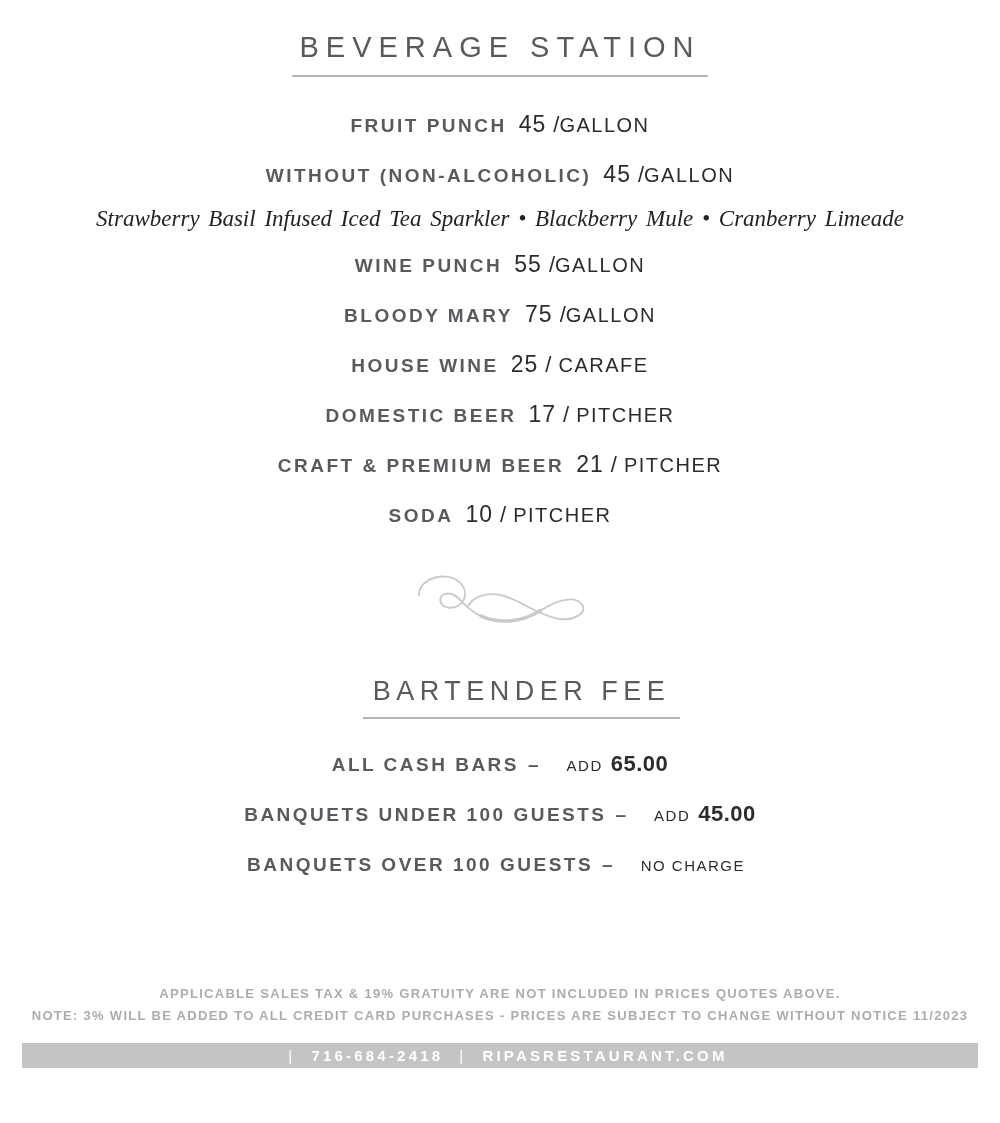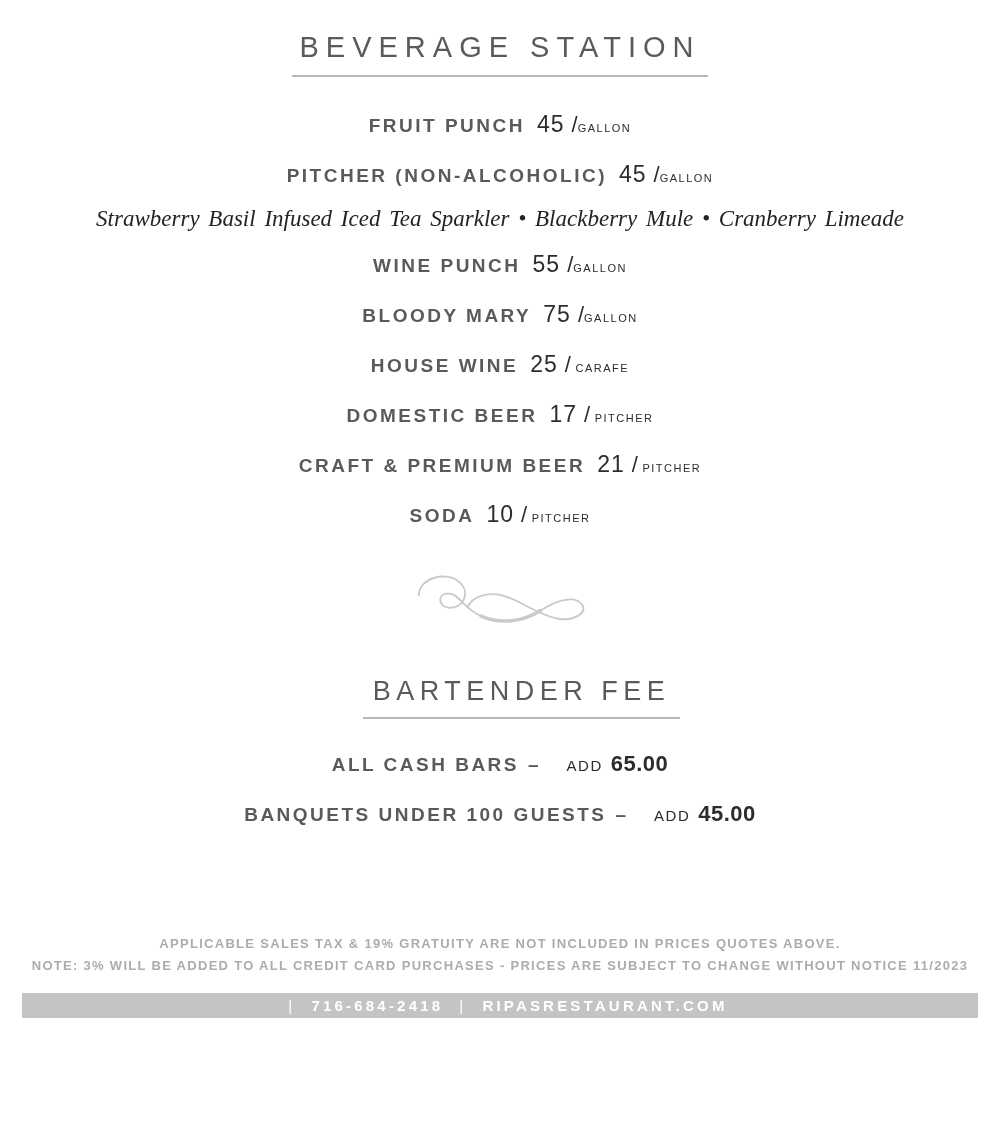--- a/index.html
+++ b/index.html
@@ -30,21 +30,21 @@
 
   
   .menu-rows{margin-top:22px;}
   .fee-rows{margin-top:20px;}
   .row{line-height:50px;height:50px;text-align:center;white-space:nowrap;}
   .item-name{
     font-size:19px;font-weight:600;letter-spacing:2.5px;color:var(--item);
   }
   .price{font-size:23px;font-weight:400;color:var(--price);margin-left:12px;letter-spacing:1px;}
   .slash{font-size:22px;font-weight:400;color:var(--price);margin-left:7px;}
-  .unit{font-size:11px;font-weight:400;letter-spacing:1.5px;color:var(--price);}
+  .unit{font-size:20px;font-weight:400;letter-spacing:1.5px;color:var(--price);}
   .flavors{
     height:40px;line-height:40px;text-align:center;
     font-family:"Liberation Serif",serif;font-style:italic;
     font-size:23px;color:var(--flavors);word-spacing:3px;white-space:nowrap;
   }
 
   
   .dash{font-size:19px;font-weight:600;color:var(--item);margin-left:9px;letter-spacing:1px;}
   .qualifier{font-size:15px;font-weight:500;letter-spacing:1.5px;color:var(--price);margin-left:27px;}
   .amount{font-size:22px;font-weight:700;color:var(--price);margin-left:8px;letter-spacing:0.5px;}
@@ -75,21 +75,21 @@
 
 <div class="page">
 
   <header class="section-head first">
     <h1 class="section-title">BEVERAGE STATION</h1>
   </header>
 
   <div class="menu-rows">
     <div class="row"><span class="item-name">FRUIT PUNCH</span><span class="price">45</span><span class="slash">/</span><span class="unit">GALLON</span></div>
 
-    <div class="row"><span class="item-name">PITCHER (NON-ALCOHOLIC)</span><span class="price">45</span><span class="slash">/</span><span class="unit">GALLON</span></div>
+    <div class="row"><span class="item-name">WITHOUT (NON-ALCOHOLIC)</span><span class="price">45</span><span class="slash">/</span><span class="unit">GALLON</span></div>
     <div class="flavors">Strawberry Basil Infused Iced Tea Sparkler • Blackberry Mule • Cranberry Limeade</div>
 
     <div class="row"><span class="item-name">WINE PUNCH</span><span class="price">55</span><span class="slash">/</span><span class="unit">GALLON</span></div>
 
 
     <div class="row"><span class="item-name">BLOODY MARY</span><span class="price">75</span><span class="slash">/</span><span class="unit">GALLON</span></div>
 
     <div class="row"><span class="item-name">HOUSE WINE</span><span class="price">25</span><span class="slash">/</span><span class="unit"> CARAFE</span></div>
 
     <div class="row"><span class="item-name">DOMESTIC BEER</span><span class="price">17</span><span class="slash">/</span><span class="unit"> PITCHER</span></div>
@@ -108,20 +108,21 @@
 
   <header class="section-head second">
     <h2 class="section-title">BARTENDER FEE</h2>
   </header>
 
   <div class="fee-rows">
     <div class="row"><span class="item-name">ALL CASH BARS</span><span class="dash">–</span><span class="qualifier">ADD</span><span class="amount">65.00</span></div>
 
     <div class="row"><span class="item-name">BANQUETS UNDER 100 GUESTS</span><span class="dash">–</span><span class="qualifier">ADD</span><span class="amount">45.00</span></div>
 
+    <div class="row"><span class="item-name">BANQUETS OVER 100 GUESTS</span><span class="dash">–</span><span class="qualifier">NO CHARGE</span><span class="amount"></span></div>
   </div>
 
   <div class="notes">
     <div class="note-line">APPLICABLE SALES TAX &amp; 19% GRATUITY ARE NOT INCLUDED IN PRICES QUOTES ABOVE.</div>
     <div class="note-line">NOTE: 3% WILL BE ADDED TO ALL CREDIT CARD PURCHASES - PRICES ARE SUBJECT TO CHANGE WITHOUT NOTICE 11/2023</div>
   </div>
 
   <div class="footer-bar">
       <span class="bar-sep">|</span>
       <span>716-684-2418</span>

